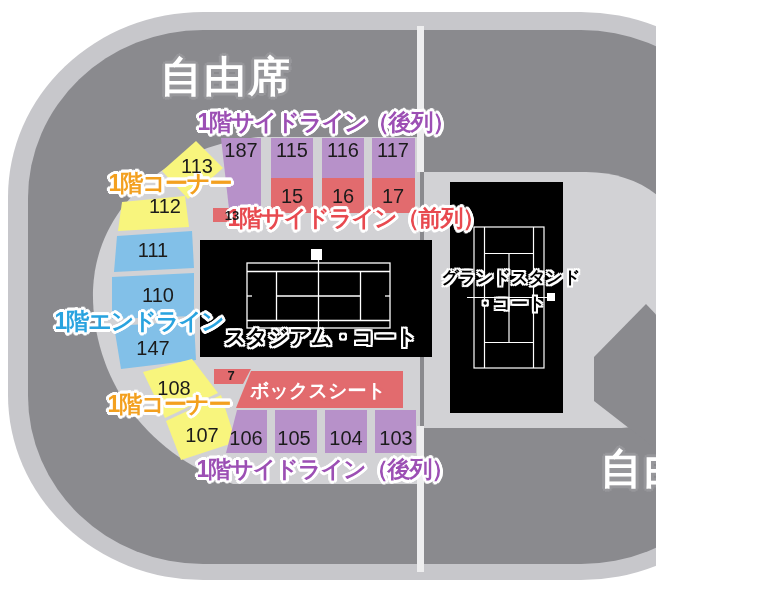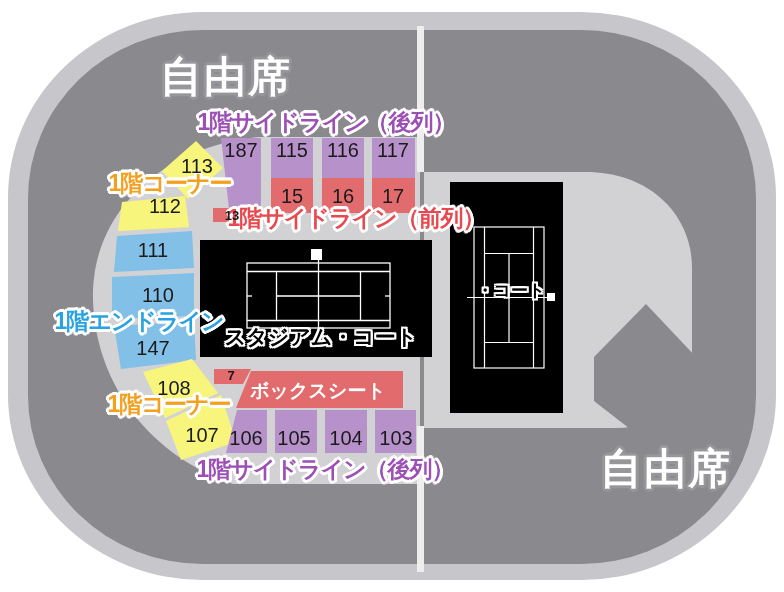--- a/index.html
+++ b/index.html
@@ -1,17 +1,17 @@
 <!DOCTYPE html>
 <html style="--c-purple_block: #b791c9; --c-red_block: #e26b6e; --c-yellow_block: #f8f57d; --c-blue_block: #82c0e8; --c-ring_dark: #8a8a8e; --c-rim_light: #c7c7cb; --c-inner_light: #d2d2d5; --c-court_black: #000000; --c-court_line: #ffffff; --c-label_purple: #9c4fb4; --c-label_orange: #f3a01f; --c-label_red: #e8494f; --c-label_blue: #29a3df; --c-free_seat_outline: #97979b;"><head>
 <meta charset="utf-8">
 <style>
   html,body{margin:0;padding:0;background:#fff;}
   #stage{
-    position:relative;width:784px;height:592px;overflow:hidden;background:#fff;
+    position:relative;width:656px;height:592px;overflow:hidden;background:#fff;
     font-family:"Liberation Sans","DejaVu Sans",sans-serif;
   }
   #map-svg{position:absolute;left:0;top:0;}
   
   .txt{position:absolute;transform:translate(-50%,-50%);white-space:nowrap;line-height:1;}
   .num{font-size:20px;color:#1b1b1b;}
   .num-sm{font-size:13px;font-weight:bold;color:#1b1b1b;}
   .lbl{font-weight:bold;letter-spacing:-1px;}
   .ow-white{text-shadow:-3px 0 0 #fff,3px 0 0 #fff,0 -3px 0 #fff,0 3px 0 #fff,
     -2px -2px 0 #fff,2px -2px 0 #fff,-2px 2px 0 #fff,2px 2px 0 #fff,
@@ -117,20 +117,21 @@
   <div class="txt lbl lbl-purple ow-white" style="left:326px;top:122px">1階サイドライン（後列）</div>
   <div class="txt lbl lbl-orange ow-white" style="left:170px;top:183px">1階コーナー</div>
   <div class="txt lbl lbl-red    ow-white" style="left:356px;top:218px">1階サイドライン（前列）</div>
   <div class="txt lbl lbl-blue   ow-white" style="left:132px;top:321px">1階エンドライン</div>
   <div class="txt lbl lbl-orange ow-white" style="left:169px;top:404px">1階コーナー</div>
   <div class="txt lbl lbl-box" style="left:318px;top:390px">ボックスシート</div>
   <div class="txt lbl lbl-purple ow-white" style="left:325px;top:469px">1階サイドライン（後列）</div>
 
   <div class="txt lbl lbl-court lbl-stadium" style="left:321px;top:296px">スタジアム・コート</div>
   <div class="txt lbl lbl-court lbl-grand" style="left:511px;top:291px">
+      <span style="display:block">グランドスタンド</span>
       <span style="display:block">・コート</span>
     </div>
 
   <div class="txt num" style="left:241px;top:150px">187</div>
   <div class="txt num" style="left:292px;top:150px">115</div>
   <div class="txt num" style="left:343px;top:150px">116</div>
   <div class="txt num" style="left:393px;top:150px">117</div>
 
   <div class="txt num" style="left:292px;top:196px">15</div>
   <div class="txt num" style="left:343px;top:196px">16</div>

